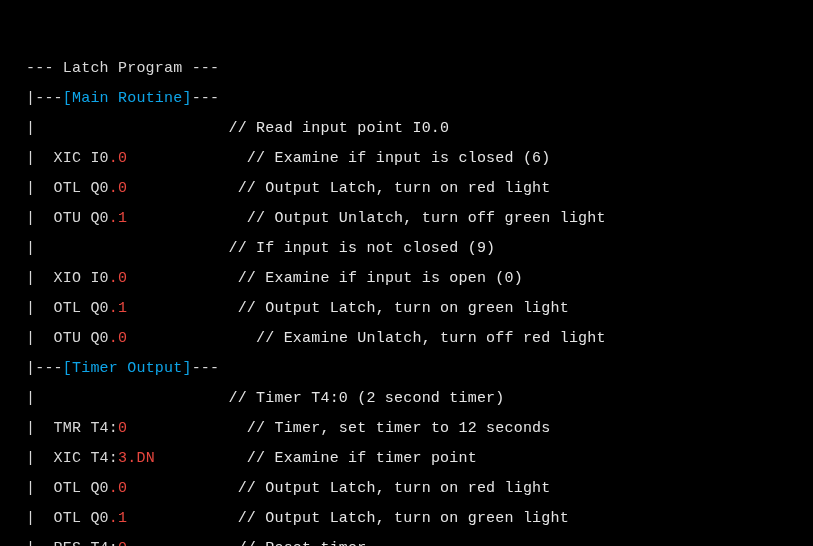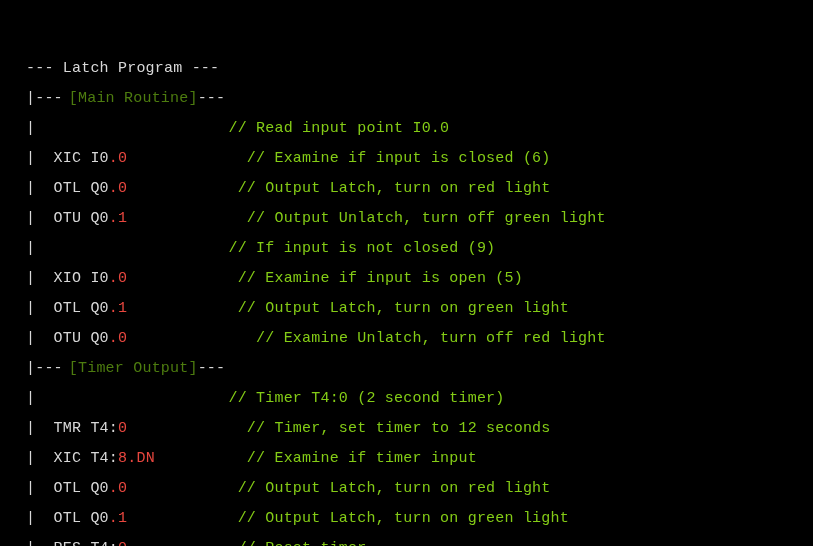--- a/index.html
+++ b/index.html
@@ -12,38 +12,38 @@
   }
   .code-block {
     font-family: "SimSun", "NSimSun", "Courier New", monospace;
     font-size: 15px;
     line-height: 30px;
     color: #d8d8d8;
     padding: 24px 26px;
     white-space: pre;
     letter-spacing: 0.2px;
   }
-  .pink { color: #4d7c0f; margin-left: 6px; }
+  .pink { color: #0ea5e9; }
   .red  { color: #e9473f; }
-  .gray { color: #84cc16; }
+  .gray { color: #e5e5e5; }
 </style>
 </head>
 <body>
 
 <div class="code-block">
 <span>--- Latch Program ---</span>
 <span><span>|---</span><span class="pink">[Main Routine]</span><span>---</span></span>
 <span><span>|                     </span><span class="gray">// Read input point I0.0</span></span>
 <span><span>|  </span><span>XIC I0</span><span class="red">.</span><span class="red">0</span><span>             </span><span class="gray">// Examine if input is closed (6)</span></span>
 <span><span>|  </span><span>OTL Q0</span><span class="red">.</span><span class="red">0</span><span>            </span><span class="gray">// Output Latch, turn on red light</span></span>
 <span><span>|  </span><span>OTU Q0</span><span class="red">.</span><span class="red">1</span><span>             </span><span class="gray">// Output Unlatch, turn off green light</span></span>
 <span><span>|                     </span><span class="gray">// If input is not closed (9)</span></span>
-<span><span>|  </span><span>XIO I0</span><span class="red">.</span><span class="red">0</span><span>            </span><span class="gray">// Examine if input is open (5)</span></span>
+<span><span>|  </span><span>XIO I0</span><span class="red">.</span><span class="red">0</span><span>            </span><span class="gray">// Examine if input is open (0)</span></span>
 <span><span>|  </span><span>OTL Q0</span><span class="red">.</span><span class="red">1</span><span>            </span><span class="gray">// Output Latch, turn on green light</span></span>
 <span><span>|  </span><span>OTU Q0</span><span class="red">.</span><span class="red">0</span><span>              </span><span class="gray">// Examine Unlatch, turn off red light</span></span>
 <span><span>|---</span><span class="pink">[Timer Output]</span><span>---</span></span>
 <span><span>|                     </span><span class="gray">// Timer T4:0 (2 second timer)</span></span>
 <span><span>|  </span><span>TMR T4:</span><span class="red">0</span><span>             </span><span class="gray">// Timer, set timer to 12 seconds</span></span>
-<span><span>|  </span><span>XIC T4:</span><span class="red">8.DN</span><span>          </span><span class="gray">// Examine if timer input</span></span>
+<span><span>|  </span><span>XIC T4:</span><span class="red">3.DN</span><span>          </span><span class="gray">// Examine if timer point</span></span>
 <span><span>|  </span><span>OTL Q0</span><span class="red">.</span><span class="red">0</span><span>            </span><span class="gray">// Output Latch, turn on red light</span></span>
 <span><span>|  </span><span>OTL Q0</span><span class="red">.</span><span class="red">1</span><span>            </span><span class="gray">// Output Latch, turn on green light</span></span>
 <span><span>|  </span><span>RES T4:</span><span class="red">0</span><span>            </span><span class="gray">// Reset timer</span></span>
 </div>
 
 </body></html>

